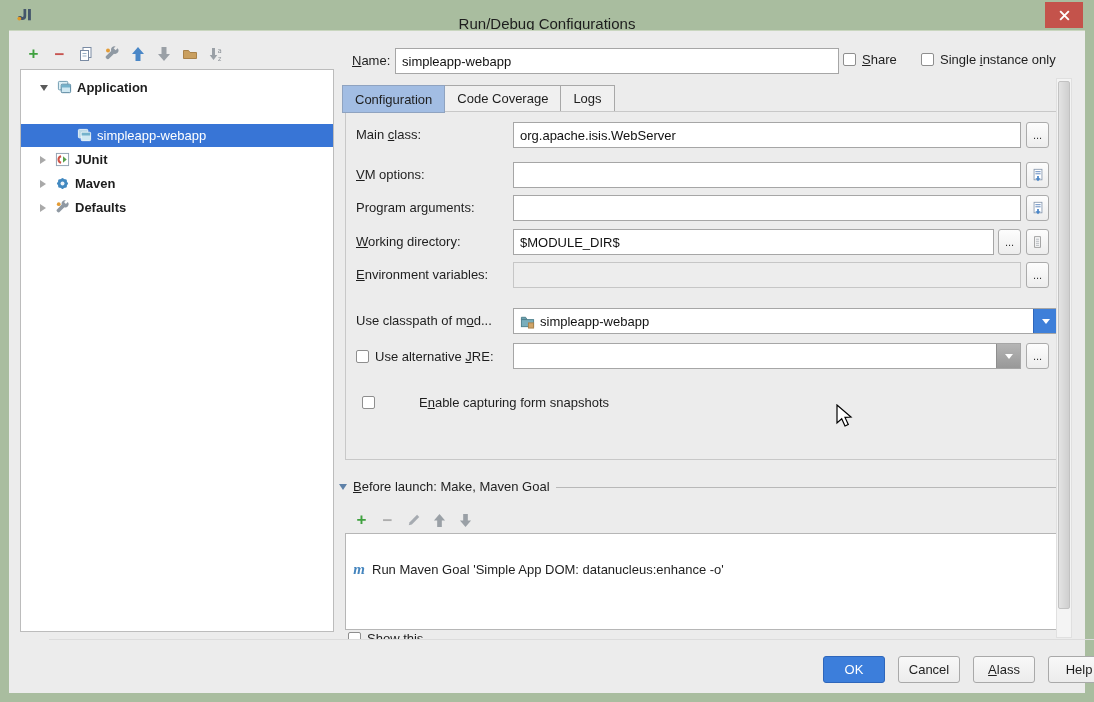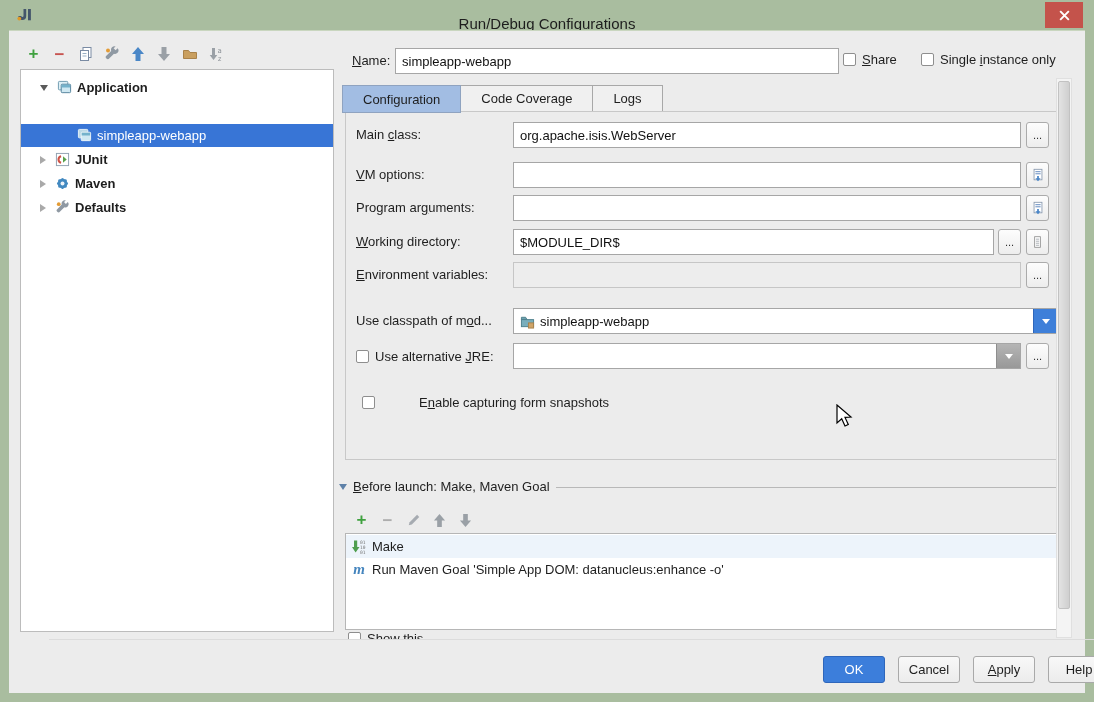--- a/index.html
+++ b/index.html
@@ -30,21 +30,21 @@
   .lbl { font-size:13px; color:#1e1e1e; white-space:nowrap; }
   .mn { text-decoration:underline; }
   .tfield { position:absolute; height:26px; border:1px solid #a6a6a6; background:#fff; font-family:"Liberation Sans",sans-serif; font-size:13px; color:#111; padding:0 6px; }
   .tfield:disabled, .tfield.dis { background:#ededed; border-color:#c6c6c6; color:#777; }
   .btn-sm { position:absolute; width:23px; height:26px; border:1px solid #ababab; border-radius:3px; background:linear-gradient(#fdfdfd,#ededed); display:flex; align-items:center; justify-content:center; font-size:11px; color:#333; }
   .cb { width:13px; height:13px; background:#fff; border:1px solid #8e8e8e; border-radius:2px; display:inline-block; flex:none; }
   .cbrow { position:absolute; display:flex; align-items:center; gap:6px; }
 
   
   .tabs { position:absolute; left:333px; top:54px; display:flex; height:27px; }
-  .tab { height:27px; padding:0 20px; display:flex; align-items:center; font-size:13px; color:#1e1e1e; background:#f0f0f0; border:1px solid #a8a8a8; border-left:none; }
+  .tab { height:27px; padding:0 12px; display:flex; align-items:center; font-size:13px; color:#1e1e1e; background:#f0f0f0; border:1px solid #a8a8a8; border-left:none; }
   .tab:first-child { border-left:1px solid #a8a8a8; }
   .tab.on { background:#a2bde3; border-color:#8fa3c0; position:relative; z-index:2; height:28px; }
   .tabpanel { position:absolute; left:336px; top:80px; width:718px; height:349px; border:1px solid #c8c8c8; background:#ececec; }
 
   
   .combo { position:absolute; height:26px; border:1px solid #a6a6a6; background:#fff; display:flex; align-items:center; font-size:13px; color:#111; }
   .combo .carr { position:absolute; right:0; top:0; width:24px; height:24px; display:flex; align-items:center; justify-content:center; }
   .tri-w { width:0; height:0; border-left:4px solid transparent; border-right:4px solid transparent; border-top:5px solid #fff; }
 
   
@@ -342,31 +342,20 @@
           </svg>
       </div>
       <div class="tico">
         <svg width="13" height="15" viewBox="0 0 14 16">
             <path d="M7 1 L13 8 H9.5 V15 H4.5 V8 H1 Z" fill="#9aa0a6" transform="rotate(180 7 8)"></path>
           </svg>
       </div>
     </div>
 
     <div class="bllist">
-      <div class="blrow" style="top:1px; background:#edf4fb;">
-        <span style="display:flex;">
-          <svg width="16" height="16" viewBox="0 0 16 16">
-            <path d="M3 1.5 h3.2 V8 h2.3 L4.6 13.5 1 8 h2 z" fill="#4f9e4f"></path>
-            <text x="9" y="5.2" font-size="4.6" fill="#777">01</text>
-            <text x="9" y="10" font-size="4.6" fill="#777">10</text>
-            <text x="9" y="14.8" font-size="4.6" fill="#777">01</text>
-          </svg>
-        </span>
-        <span>Make</span>
-      </div>
       <div class="blrow" style="top:24px;">
         <span style="color:#4585be; font-family:'Liberation Serif',serif; font-style:italic; font-weight:bold; font-size:15px; width:16px; text-align:center;">m</span>
         <span>Run Maven Goal 'Simple App DOM: datanucleus:enhance -o'</span>
       </div>
     </div>
 
     <div class="clip-row">
       <div class="cbrow" style="left:3px; top:0;">
         <span class="cb"></span>
         <span class="lbl">Show this</span>
@@ -378,21 +367,21 @@
     </div>
 
     <div class="footer">
       <div class="fbtn primary" style="left:774px;">
           <span>OK</span>
         </div>
       <div class="fbtn" style="left:849px;">
           <span>Cancel</span>
         </div>
       <div class="fbtn" style="left:924px;">
-        <span><span></span><span class="mn">A</span><span>pply</span></span>
+        <span><span></span><span class="mn">A</span><span>lass</span></span>
       </div>
       <div class="fbtn" style="left:999px;">
           <span>Help</span>
         </div>
     </div>
   </div>
 
   <svg style="position:absolute; left:836px; top:404px; pointer-events:none;" width="18" height="24" viewBox="0 0 18 24">
     <path d="M1 1 L1 19 L5.7 14.7 L9 22 L12.3 20.5 L9 13.4 L15 13 Z" fill="#fff" stroke="#000" stroke-width="1.2"></path>
   </svg>

